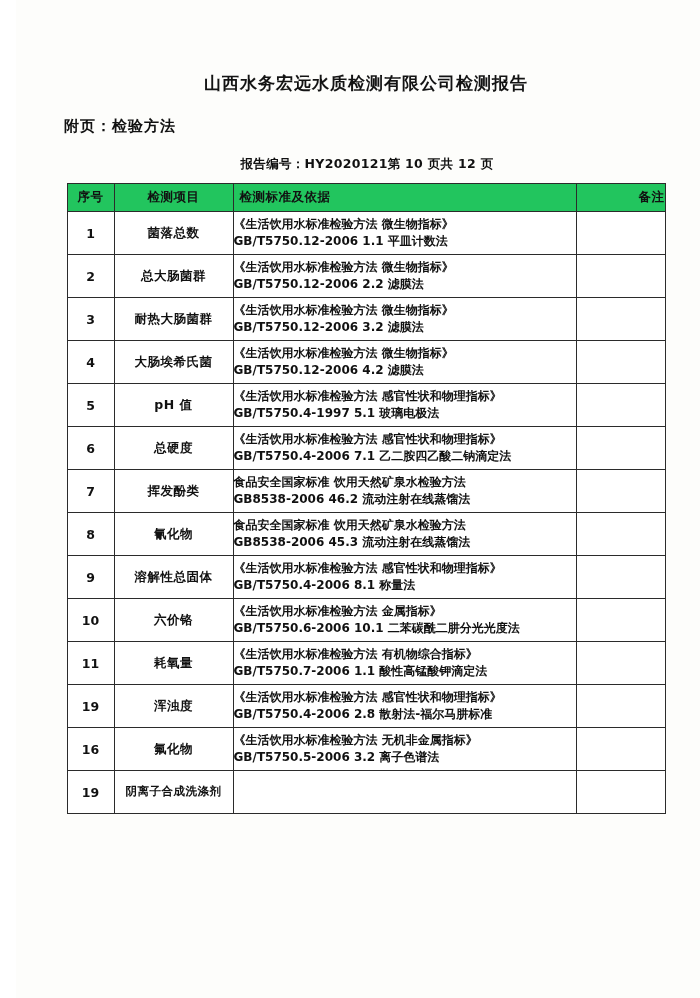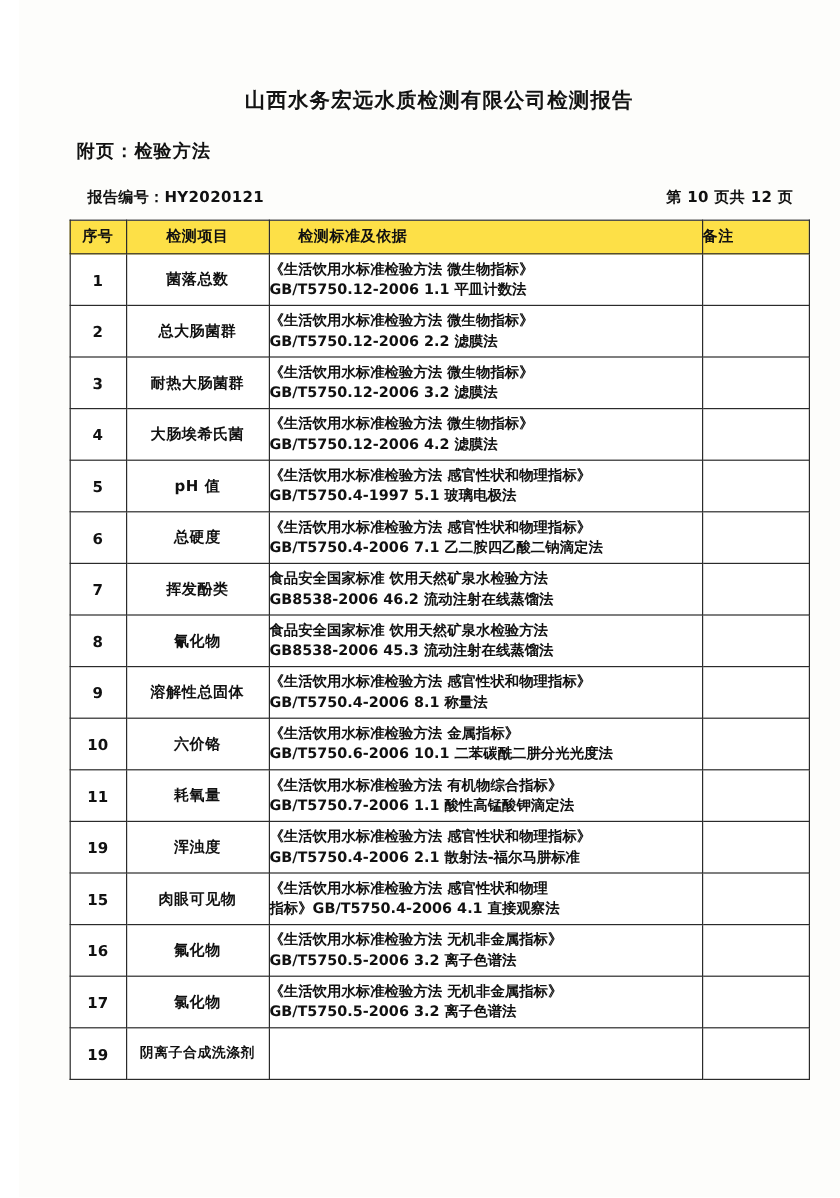--- a/index.html
+++ b/index.html
@@ -31,21 +31,21 @@
     color: #131313;
   }
   .sub-title {
     font-size: 15px;
     font-weight: bold;
     margin: 22px 0 0 48px;
     letter-spacing: 1px;
   }
   .meta-row {
     display: flex;
-    justify-content: space-between;
+    justify-content: center;
     margin: 20px 55px 0 57px;
     font-size: 12.5px;
     font-weight: bold;
     letter-spacing: 0.3px;
   }
   table.report {
     border-collapse: collapse;
     margin: 10px auto 0 auto;
     width: 588px;
     table-layout: fixed;
@@ -59,21 +59,21 @@
   }
   table.report th {
     height: 27px;
     font-size: 12.5px;
     font-weight: bold;
     letter-spacing: 0.5px;
   }
   .col-no    { width: 46px; text-align: center; }
   .col-item  { width: 118px; }
   .col-std   { width: 336px; text-align: left; }
-  .col-note  { width: 88px; text-align: left; }
+  .col-note  { width: 88px; text-align: right; }
 
   td.cell-no {
     text-align: center;
     font-size: 12.5px;
     font-weight: bold;
   }
   td.cell-item {
     text-align: center;
     font-size: 12.5px;
     font-weight: bold;
@@ -84,42 +84,42 @@
     font-size: 12px;
     padding: 3px 5px 3px 6px;
     line-height: 1.45;
     font-weight: bold;
   }
   td.cell-note { }
   .std-line { display: block; white-space: nowrap; }
   .std-line.center { text-align: left; }
   tr.r-1 td { height: 42px; }
   tr.r-2 td { height: 42px; }
-  .thead-row th { background: #fde047; }
+  .thead-row th { background: #22c55e; }
 </style>
 </head>
 <body>
 
 <div class="page">
 
   <div class="doc-title">山西水务宏远水质检测有限公司检测报告</div>
 
   <div class="sub-title">附页：检验方法</div>
 
   <div class="meta-row">
     <div>报告编号：HY2020121</div>
     <div>第 10 页共 12 页</div>
   </div>
 
   <table class="report">
     <thead>
       <tr class="thead-row">
         <th class="col-no">序号</th>
         <th class="col-item">检测项目</th>
-        <th class="col-std" style="text-align:left;padding-left:24px;">检测标准及依据</th>
+        <th class="col-std" style="text-align:left;padding-left:6px;">检测标准及依据</th>
         <th class="col-note">备注</th>
       </tr>
     </thead>
     <tbody>
         <tr class="r-2">
           <td class="cell-no">1</td>
           <td class="cell-item">菌落总数</td>
           <td class="cell-std">
             <span class="std-line center">《生活饮用水标准检验方法  微生物指标》</span>
             <span class="std-line">GB/T5750.12-2006   1.1 平皿计数法</span>
@@ -214,45 +214,27 @@
             <span class="std-line center">《生活饮用水标准检验方法  有机物综合指标》</span>
             <span class="std-line">GB/T5750.7-2006   1.1 酸性高锰酸钾滴定法</span>
           </td>
           <td class="cell-note"></td>
         </tr>
         <tr class="r-2">
           <td class="cell-no">19</td>
           <td class="cell-item">浑浊度</td>
           <td class="cell-std">
             <span class="std-line center">《生活饮用水标准检验方法 感官性状和物理指标》</span>
-            <span class="std-line">GB/T5750.4-2006   2.1 散射法-福尔马肼标准</span>
-          </td>
-          <td class="cell-note"></td>
-        </tr>
-        <tr class="r-2">
-          <td class="cell-no">15</td>
-          <td class="cell-item">肉眼可见物</td>
-          <td class="cell-std">
-            <span class="std-line center">《生活饮用水标准检验方法 感官性状和物理</span>
-            <span class="std-line">指标》GB/T5750.4-2006  4.1 直接观察法</span>
+            <span class="std-line">GB/T5750.4-2006   2.8 散射法-福尔马肼标准</span>
           </td>
           <td class="cell-note"></td>
         </tr>
         <tr class="r-2">
           <td class="cell-no">16</td>
           <td class="cell-item">氟化物</td>
-          <td class="cell-std">
-            <span class="std-line center">《生活饮用水标准检验方法  无机非金属指标》</span>
-            <span class="std-line">GB/T5750.5-2006   3.2 离子色谱法</span>
-          </td>
-          <td class="cell-note"></td>
-        </tr>
-        <tr class="r-2">
-          <td class="cell-no">17</td>
-          <td class="cell-item">氯化物</td>
           <td class="cell-std">
             <span class="std-line center">《生活饮用水标准检验方法  无机非金属指标》</span>
             <span class="std-line">GB/T5750.5-2006   3.2 离子色谱法</span>
           </td>
           <td class="cell-note"></td>
         </tr>
         <tr class="r-1">
           <td class="cell-no">19</td>
           <td class="cell-item" style="font-size: 11.5px;">阴离子合成洗涤剂</td>
           <td class="cell-std"></td>

